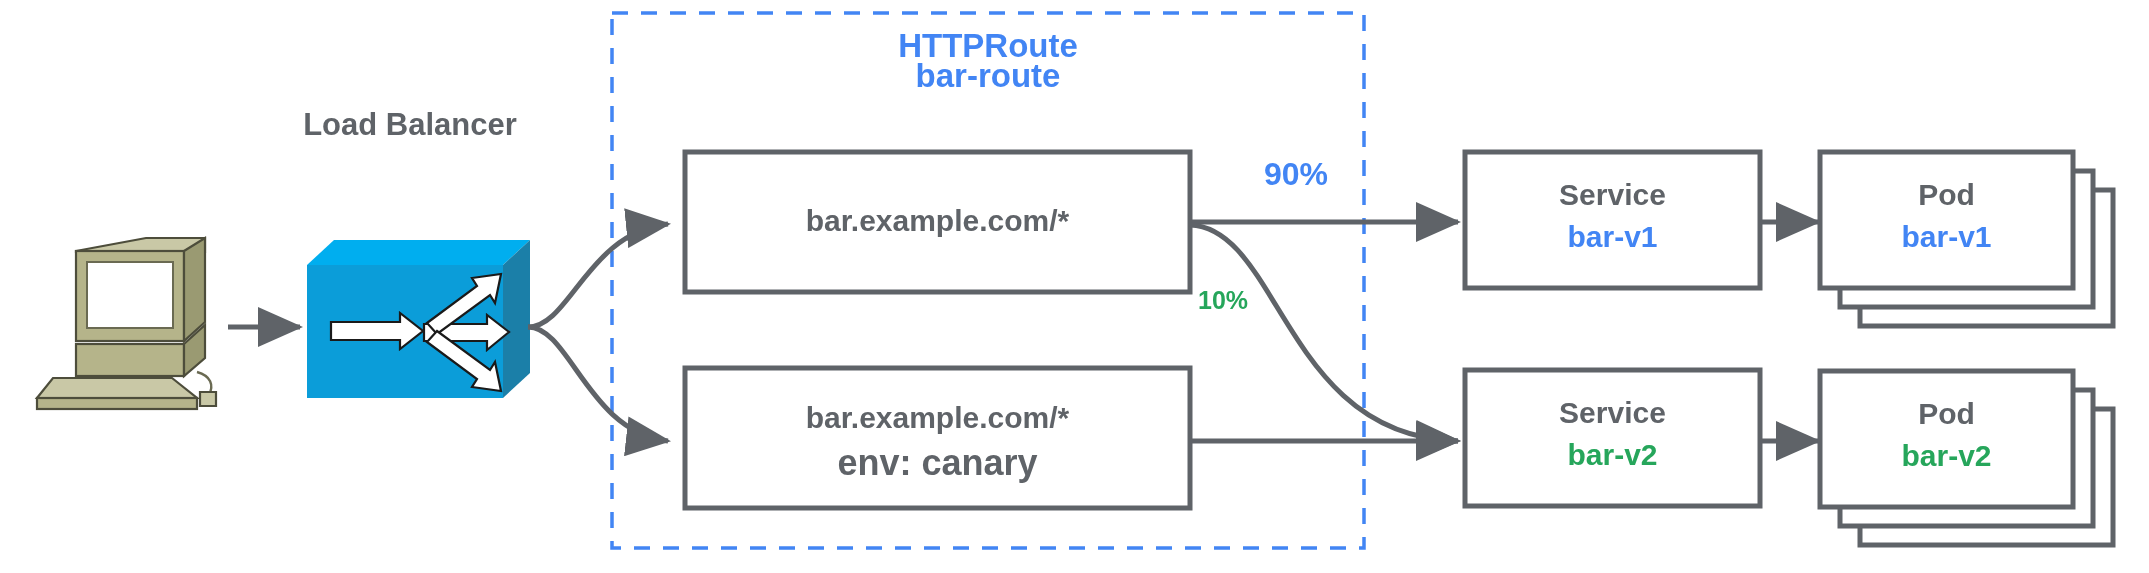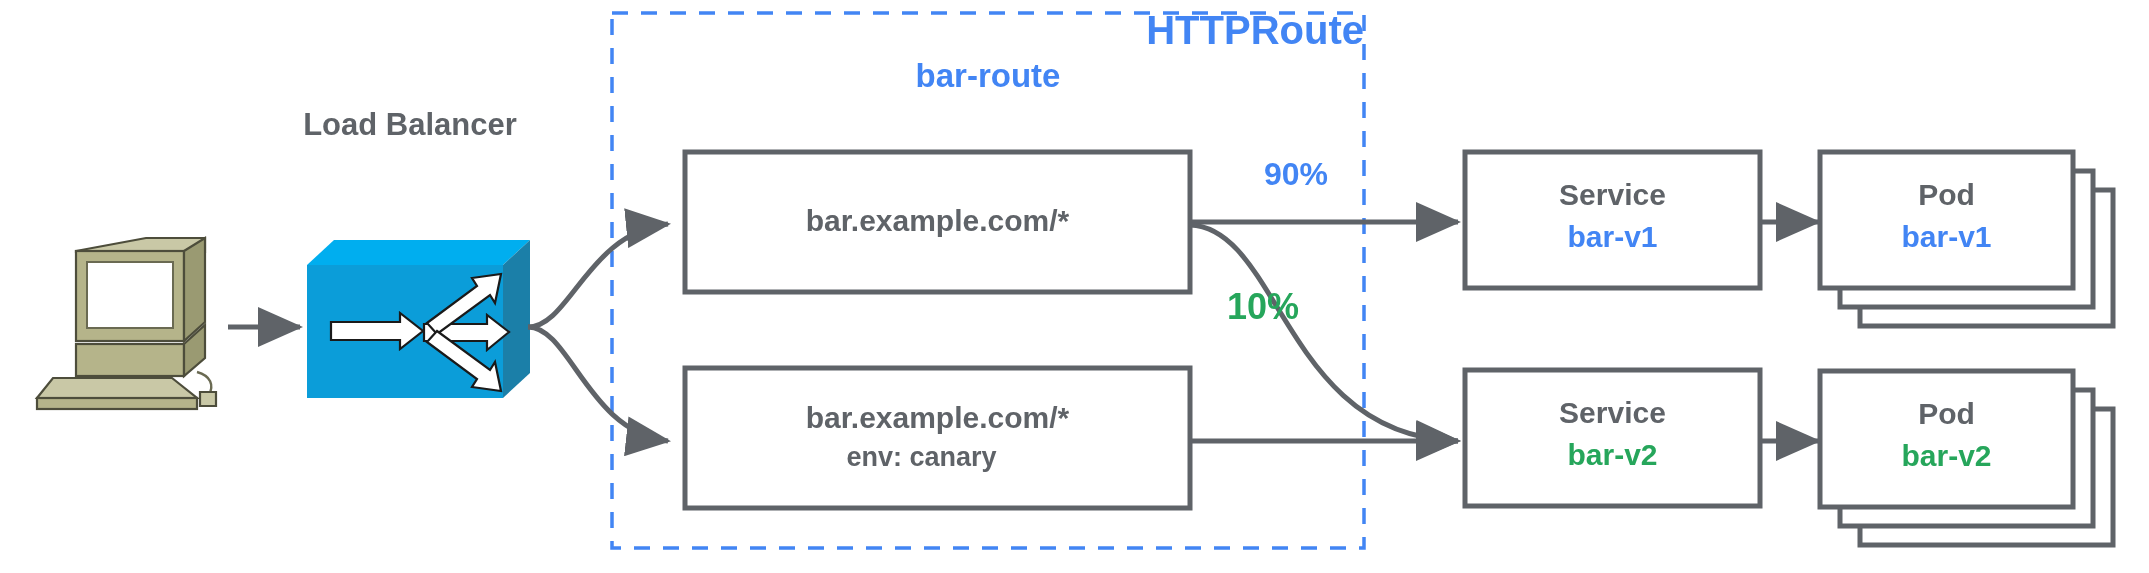--- a/index.html
+++ b/index.html
@@ -108,32 +108,32 @@
       <rect x="1840" y="171" width="253" height="136" fill="#ffffff" stroke="#5f6368" stroke-width="5"></rect>
       <rect x="1820" y="152" width="253" height="136" fill="#ffffff" stroke="#5f6368" stroke-width="5"></rect>
     </g>
     <g>
       <rect x="1860" y="409" width="253" height="136" fill="#ffffff" stroke="#5f6368" stroke-width="5"></rect>
       <rect x="1840" y="390" width="253" height="136" fill="#ffffff" stroke="#5f6368" stroke-width="5"></rect>
       <rect x="1820" y="371" width="253" height="136" fill="#ffffff" stroke="#5f6368" stroke-width="5"></rect>
     </g>
   </svg>
 
-  <div class="txt lbl-blue" style="left:612px; top:6px; width:752px; font-size:40px;text-align:right;">HTTPRoute</div>
+  <div class="txt lbl-blue" style="left:612px; top:26px; width:752px; font-size:33px;">HTTPRoute</div>
   <div class="txt lbl-blue" style="left:612px; top:56px; width:752px; font-size:33px;">bar-route</div>
 
   <div class="txt lbl-gray" style="left:200px; top:106px; width:420px; font-size:31px;">Load Balancer</div>
 
   <div class="txt box-label" style="left:685px; top:203px; width:505px; font-size:30px;">bar.example.com/*</div>
 
   <div class="txt box-label" style="left:685px; top:400px; width:505px; font-size:30px;">bar.example.com/*</div>
-  <div class="txt box-label" style="left:669px; top:441px; width:505px; font-size:27px;text-align:center;">env: canary</div>
+  <div class="txt box-label" style="left:685px; top:441px; width:505px; font-size:36px;text-align:center;">env: canary</div>
 
   <div class="txt lbl-blue" style="left:1198px; top:155px; width:130px; text-align:right; font-size:32px;">90%</div>
-  <div class="txt lbl-green" style="left:1198px; top:285px; width:130px; text-align:center; font-size:36px;">10%</div>
+  <div class="txt lbl-green" style="left:1198px; top:285px; width:130px; text-align:left; font-size:25px;">10%</div>
 
   <div class="txt box-label" style="left:1465px; top:177px; width:295px; font-size:30px;">Service</div>
   <div class="txt lbl-blue" style="left:1465px; top:219px; width:295px; font-size:30px;">bar-v1</div>
 
   <div class="txt box-label" style="left:1465px; top:395px; width:295px; font-size:30px;">Service</div>
   <div class="txt lbl-green" style="left:1465px; top:437px; width:295px; font-size:30px;">bar-v2</div>
 
   <div class="txt box-label" style="left:1820px; top:177px; width:253px; font-size:30px;">Pod</div>
   <div class="txt lbl-blue" style="left:1820px; top:219px; width:253px; font-size:30px;">bar-v1</div>
 

